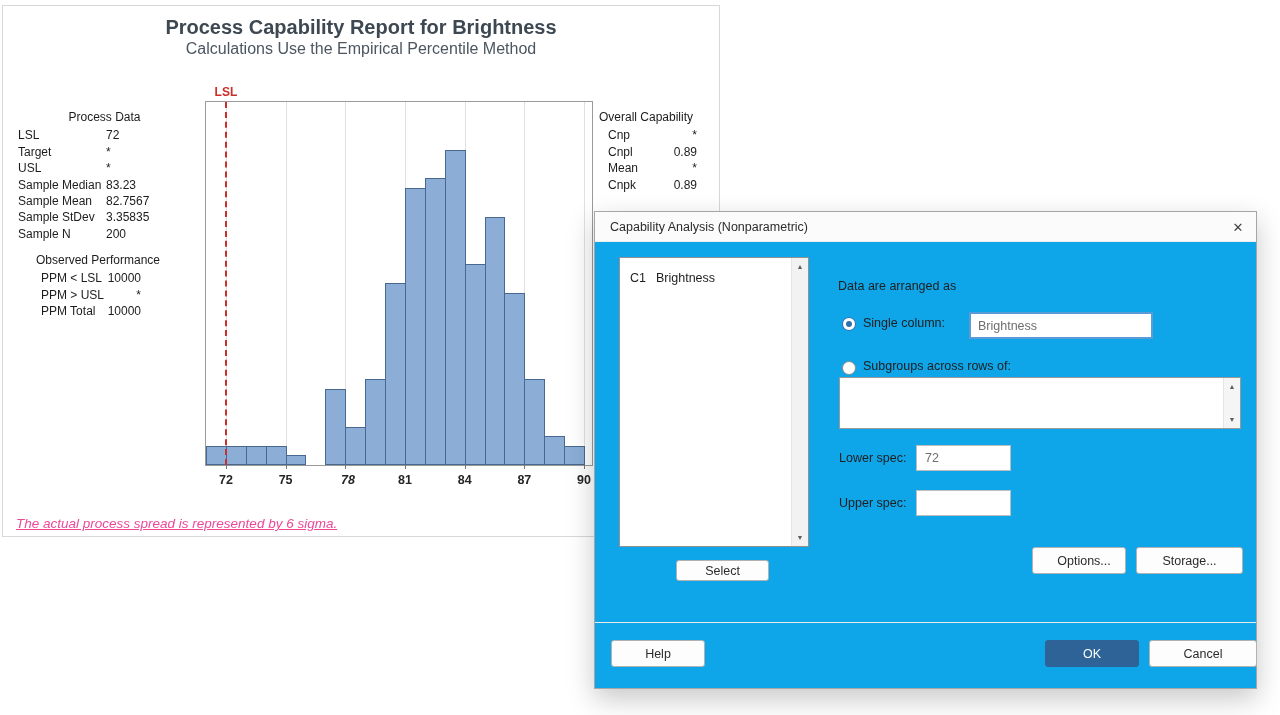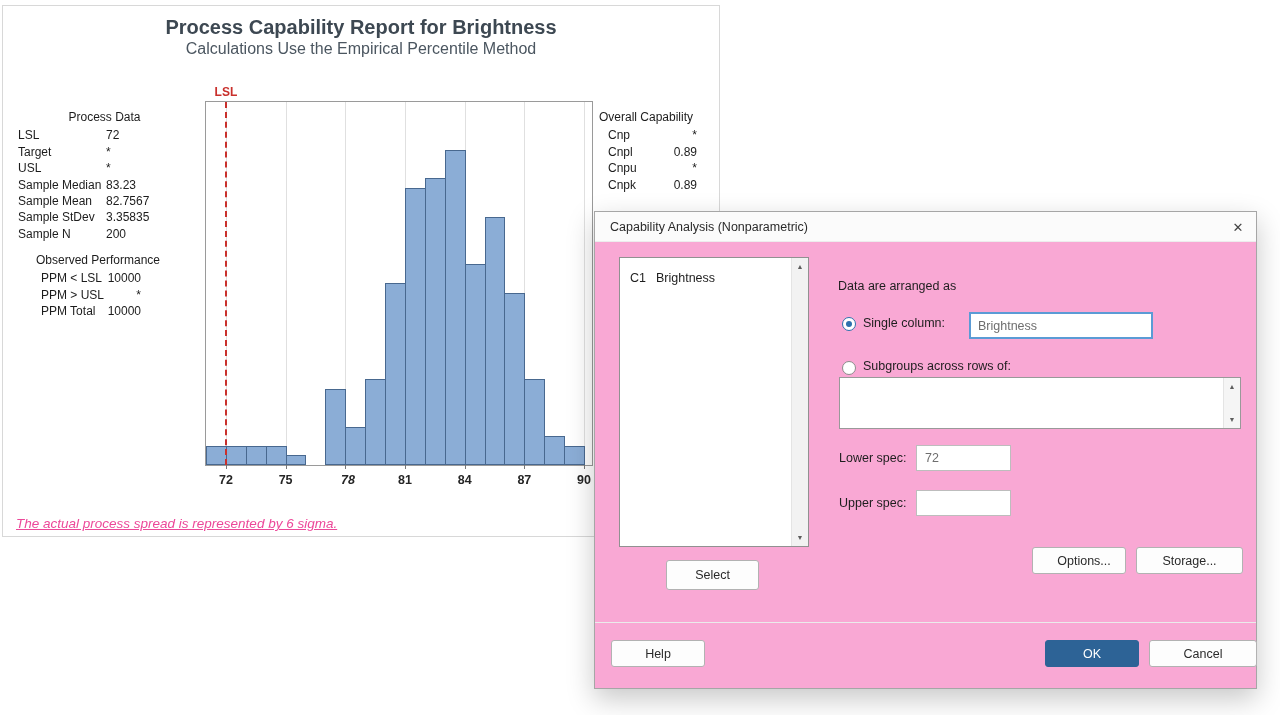--- a/index.html
+++ b/index.html
@@ -38,21 +38,21 @@
                font-size: 12.5px; font-weight: 600; color: #262626; }
   .refline { position: absolute; top: 0; bottom: 0; width: 0;
              border-left: 2px dashed var(--lsl-red, #c9302c); margin-left: -1px; }
   .reflabel { position: absolute; top: -17px; transform: translateX(-50%);
               font-size: 12px; font-weight: bold; color: var(--lsl-red, #c9302c); }
   .footnote { position: absolute; left: 13px; top: 510px; font-style: italic;
               font-size: 13.5px; color: #ec4899; text-decoration: underline; }
 
   
   .dialog { position: absolute; left: 594px; top: 211px; width: 663px; height: 478px;
-            background: #f9a8d4; border: 1px solid #a6a6a6;
+            background: #0ea5e9; border: 1px solid #a6a6a6;
             box-shadow: 0 10px 26px rgba(0,0,0,0.22); font-size: 12.5px; color: #1e1e1e; z-index: 10; }
   .titlebar { position: absolute; left: 0; top: 0; width: 100%; height: 30px;
               background: #fbfbfb; border-bottom: 1px solid #ededed; }
   .dialog-title { position: absolute; left: 15px; top: 0; line-height: 30px; font-size: 12.5px; color: #2b2b2b; }
   .close-btn { position: absolute; right: 2px; top: 1px; width: 32px; height: 28px;
                background: transparent; border: none; font-size: 13px; color: #444;
                cursor: pointer; font-family: inherit; }
 
   .listbox { position: absolute; left: 24px; top: 45px; width: 190px; height: 290px;
              background: #fff; border: 1px solid #919191; }
@@ -60,21 +60,21 @@
   .col-id { display: inline-block; width: 26px; }
   .vscrollbar { position: absolute; top: 0; right: 0; bottom: 0; width: 17px;
                 background: #f2f2f2; border-left: 1px solid #e4e4e4; }
   .scroll-btn { position: absolute; left: 0; width: 100%; height: 17px; display: flex;
                 align-items: center; justify-content: center; font-size: 7px; color: #5d5d5d; }
   .scroll-btn.up { top: 0; }
   .scroll-btn.down { bottom: 0; }
 
   .btn { position: absolute; background: #fdfdfd; border: 1px solid #b2b2b2; border-radius: 3px;
          font-size: 12.5px; color: #2b2b2b; font-family: inherit; cursor: pointer; }
-  .select-btn { left: 71px; top: 348px; width: 93px; height: 30px; }
+  .select-btn { left: 81px; top: 348px; width: 93px; height: 21px; }
 
   .arranged-label { position: absolute; left: 243px; top: 67px; }
   .radio { position: absolute; width: 14px; height: 14px; border-radius: 50%;
            border: 1px solid #8b8b8b; background: #fff; }
   .radio .dot { display: none; width: 6px; height: 6px; border-radius: 50%;
                 background: var(--radio-blue, #2d71ad); margin: 3px 0 0 3px; }
   .radio.on { border-color: var(--radio-blue, #2d71ad); }
   .radio.on .dot { display: block; }
   .single-radio { left: 247px; top: 105px; }
   .single-label { position: absolute; left: 268px; top: 104px; }
@@ -164,21 +164,21 @@
         <div class="stats-header">Overall Capability</div>
         <div class="stats-row">
           <div class="stats-label">Cnp</div>
           <div class="stats-value">*</div>
         </div>
         <div class="stats-row">
           <div class="stats-label">Cnpl</div>
           <div class="stats-value">0.89</div>
         </div>
         <div class="stats-row">
-          <div class="stats-label">Cnpu</div>
+          <div class="stats-label">Mean</div>
           <div class="stats-value">*</div>
         </div>
         <div class="stats-row">
           <div class="stats-label">Cnpk</div>
           <div class="stats-value">0.89</div>
         </div>
       </div>
 
     <div class="plot" id="plot">
         <div class="gridline" style="left: 19.8969px;"></div>

